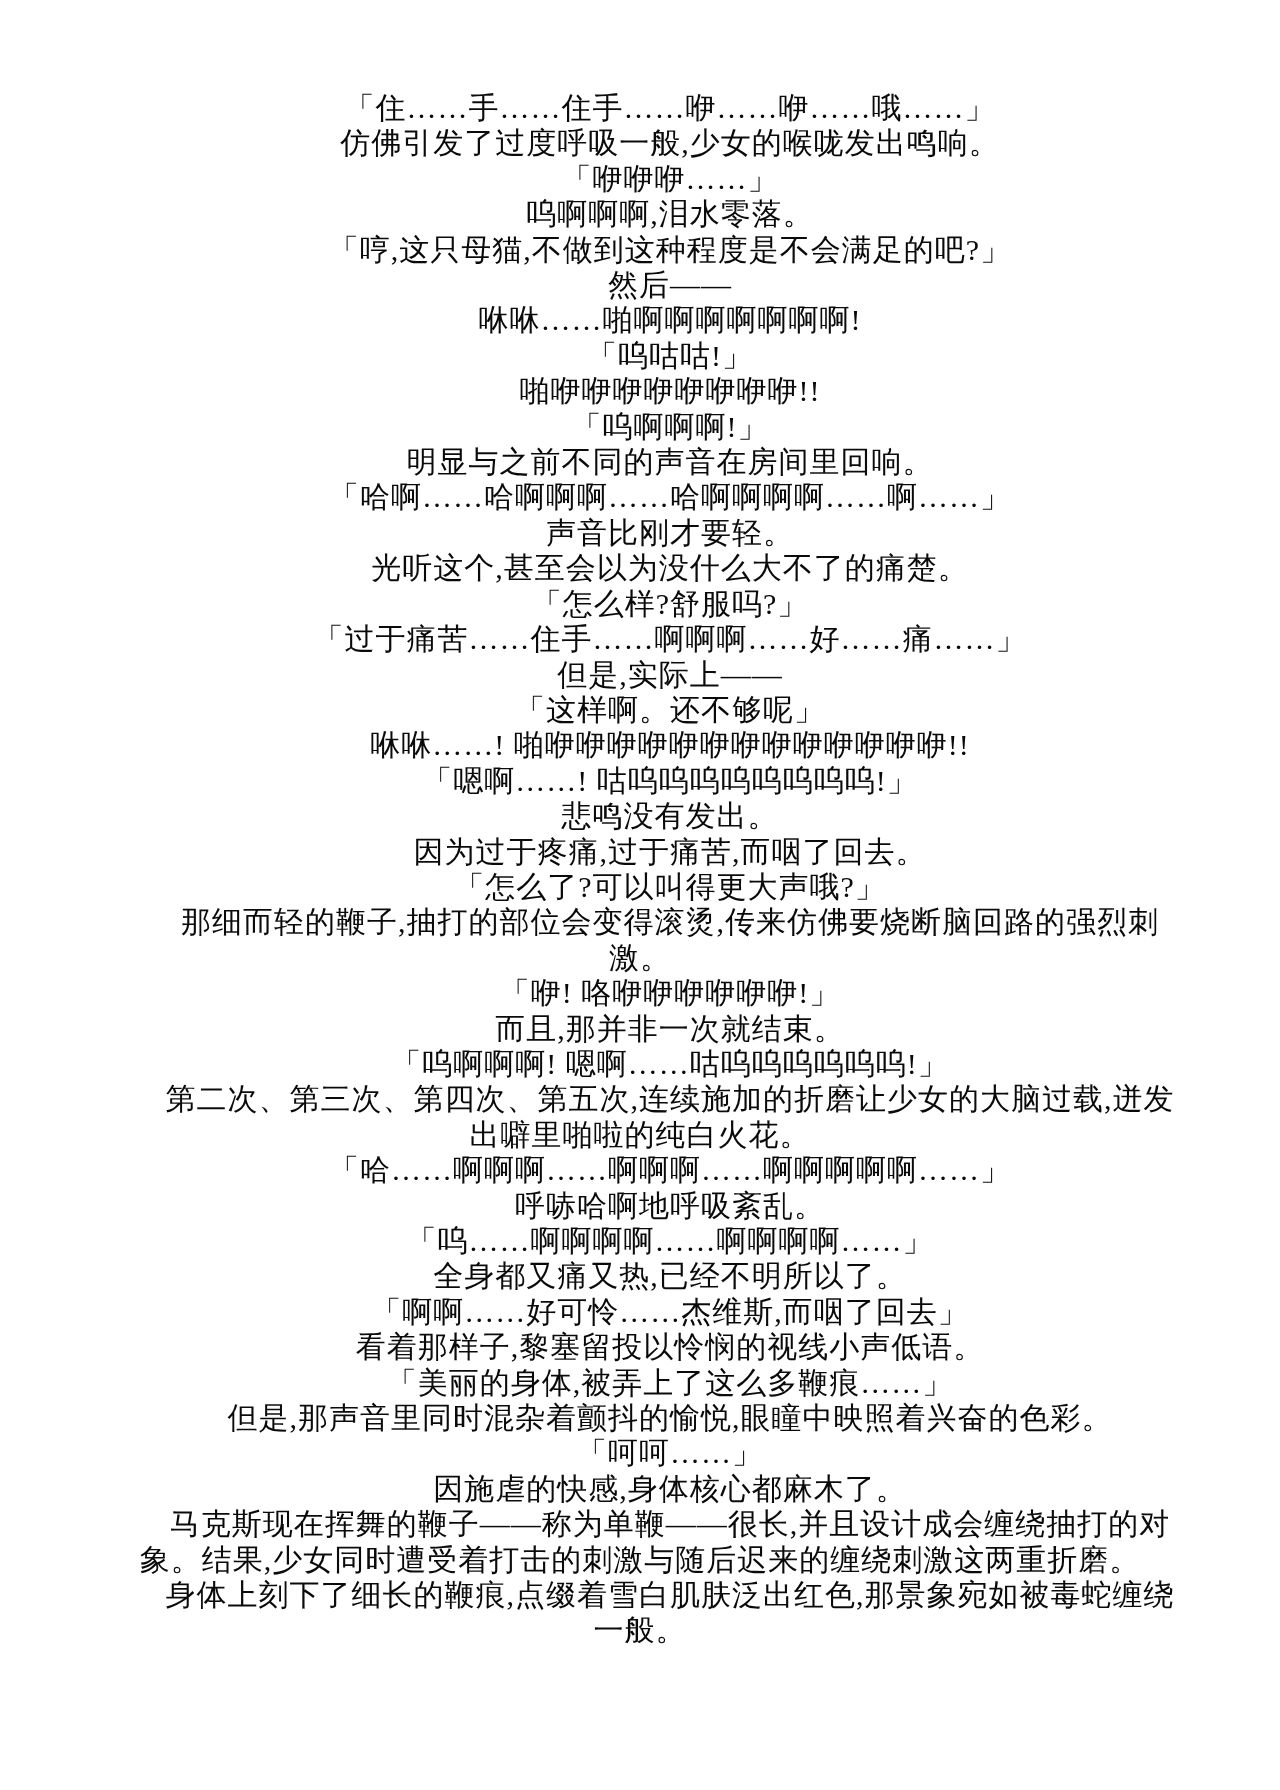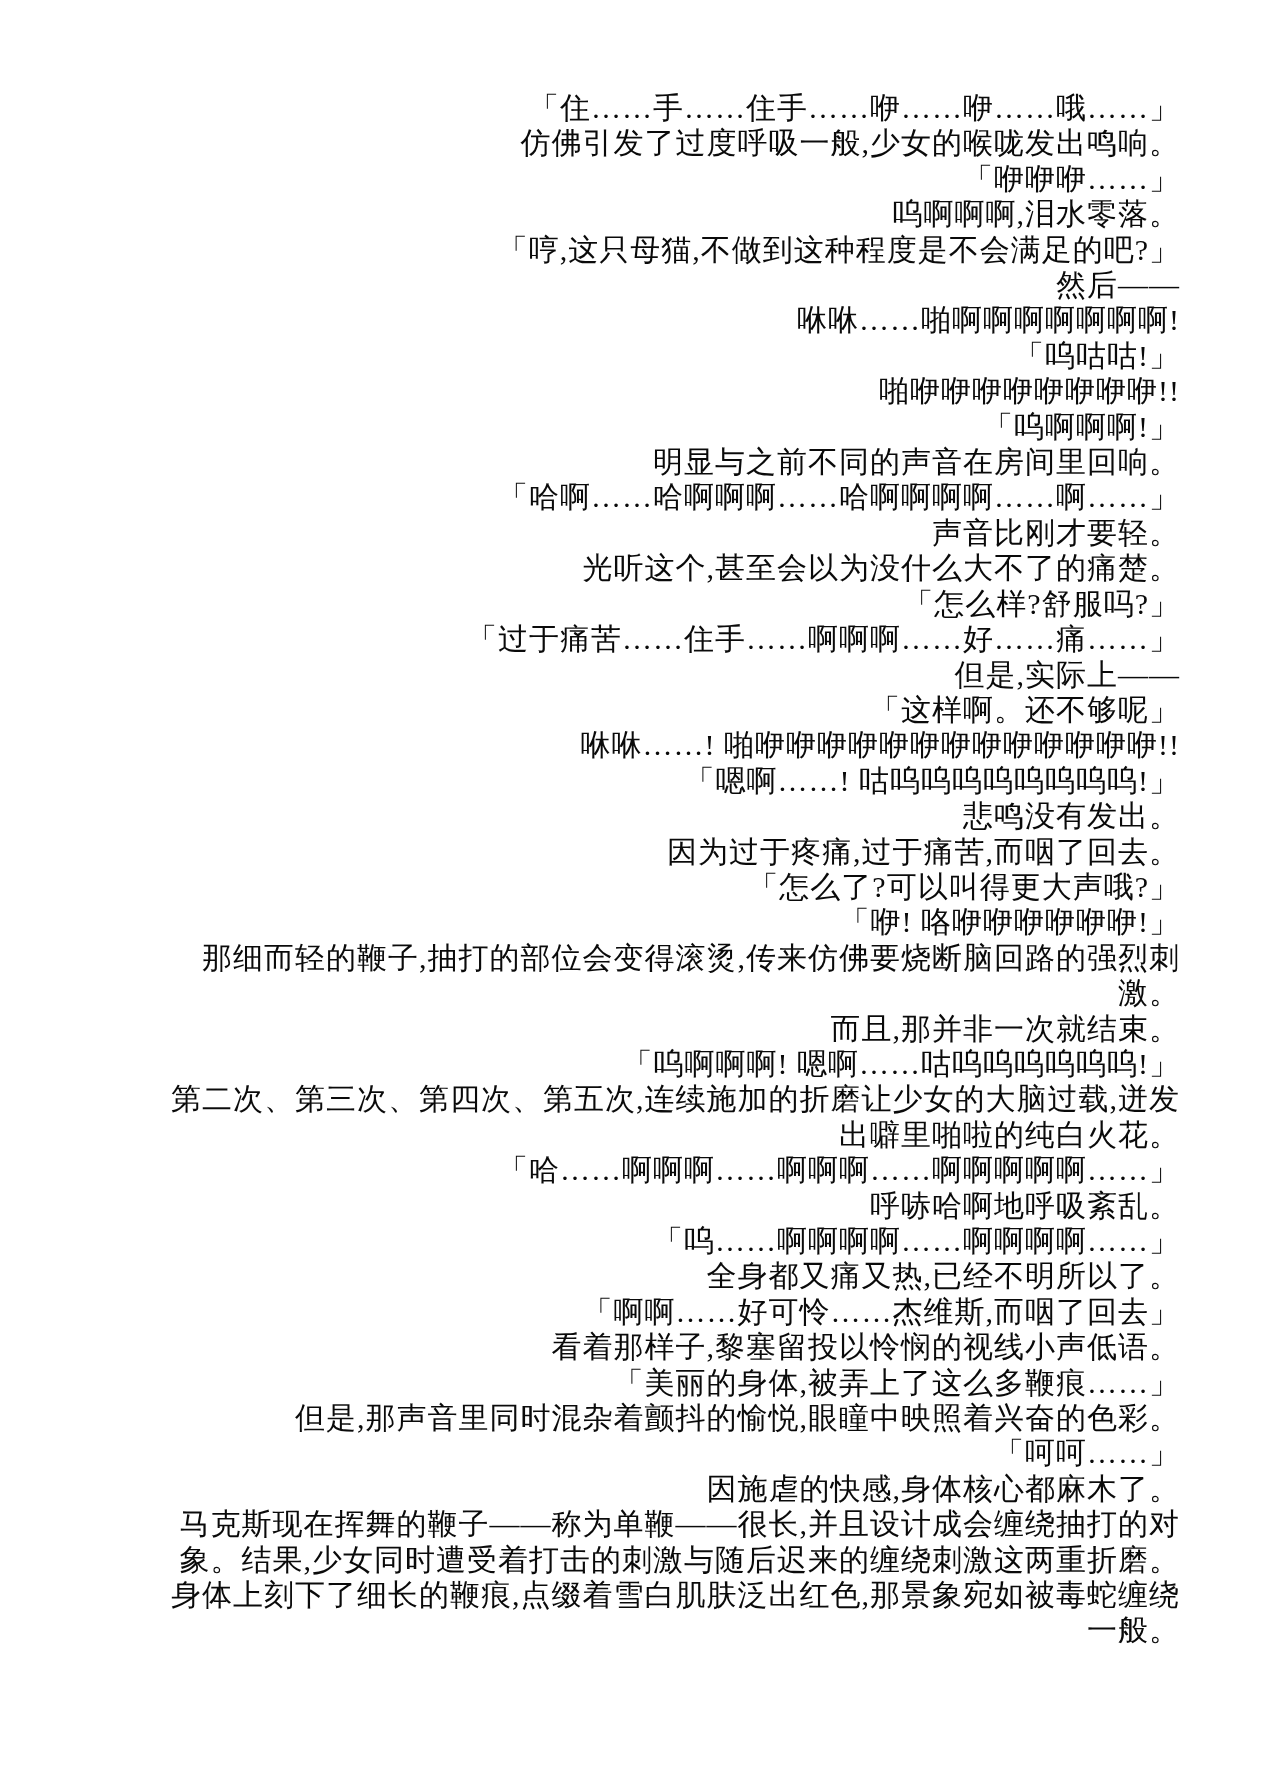--- a/index.html
+++ b/index.html
@@ -21,21 +21,21 @@
   .page-text {
     position: absolute;
     left: 100px;
     top: 90px;
     width: 1080px;
     color: #0a0a0a;
     font-family: "Liberation Serif", "DejaVu Serif", serif;
     font-size: 30px;
     line-height: 35.4px;
     letter-spacing: 1px;
-    text-align: right;
+    text-align: center;
   }
   .page-text p {
     margin: 0;
     padding: 0;
     text-indent: 2em;
     word-break: break-all;
     overflow-wrap: break-word;
   }
 </style>
 </head>
@@ -59,22 +59,22 @@
       <p>光听这个,甚至会以为没什么大不了的痛楚。</p>
       <p>「怎么样?舒服吗?」</p>
       <p>「过于痛苦……住手……啊啊啊……好……痛……」</p>
       <p>但是,实际上——</p>
       <p>「这样啊。还不够呢」</p>
       <p>咻咻……! 啪咿咿咿咿咿咿咿咿咿咿咿咿咿!!</p>
       <p>「嗯啊……! 咕呜呜呜呜呜呜呜呜!」</p>
       <p>悲鸣没有发出。</p>
       <p>因为过于疼痛,过于痛苦,而咽了回去。</p>
       <p>「怎么了?可以叫得更大声哦?」</p>
+      <p>那细而轻的鞭子,抽打的部位会变得滚烫,传来仿佛要烧断脑回路的强烈刺激。</p>
       <p>「咿! 咯咿咿咿咿咿咿!」</p>
-      <p>那细而轻的鞭子,抽打的部位会变得滚烫,传来仿佛要烧断脑回路的强烈刺激。</p>
       <p>而且,那并非一次就结束。</p>
       <p>「呜啊啊啊! 嗯啊……咕呜呜呜呜呜呜!」</p>
       <p>第二次、第三次、第四次、第五次,连续施加的折磨让少女的大脑过载,迸发出噼里啪啦的纯白火花。</p>
       <p>「哈……啊啊啊……啊啊啊……啊啊啊啊啊……」</p>
       <p>呼哧哈啊地呼吸紊乱。</p>
       <p>「呜……啊啊啊啊……啊啊啊啊……」</p>
       <p>全身都又痛又热,已经不明所以了。</p>
       <p>「啊啊……好可怜……杰维斯,而咽了回去」</p>
       <p>看着那样子,黎塞留投以怜悯的视线小声低语。</p>
       <p>「美丽的身体,被弄上了这么多鞭痕……」</p>

